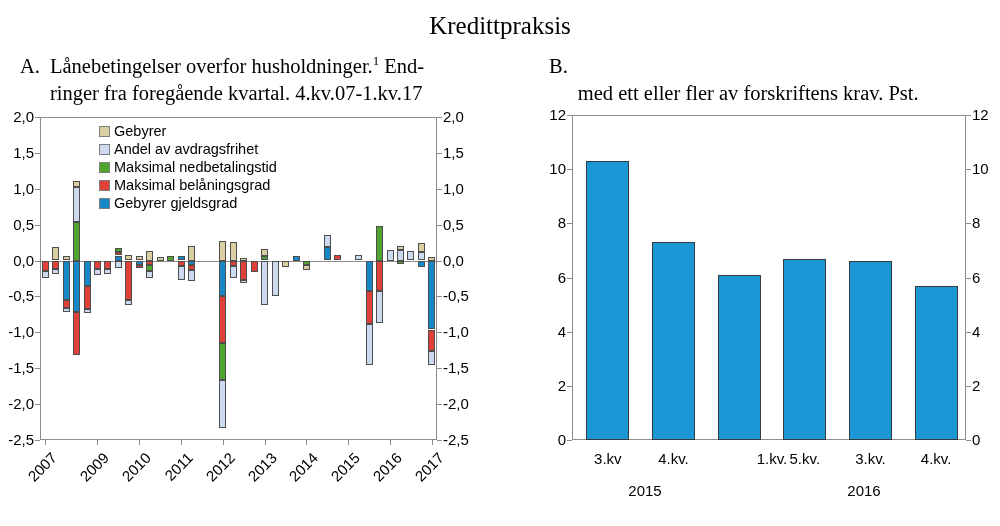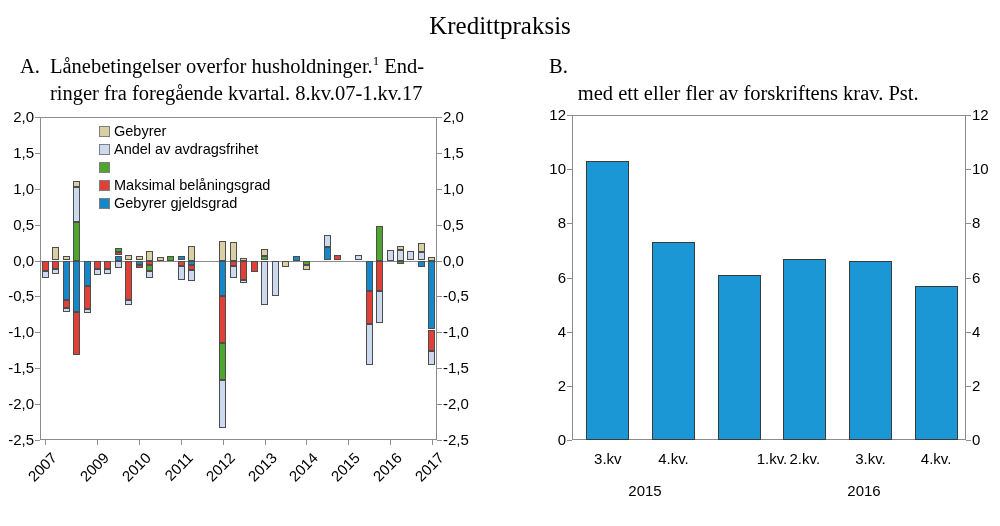--- a/index.html
+++ b/index.html
@@ -36,21 +36,21 @@
 <body>
 
 <div id="page">
 
   <div id="chart-title">Kredittpraksis</div>
 
   <div id="panel-a-title" class="panel-title">
     <span class="plabel">A.</span>
     <span>
       <span>Lånebetingelser overfor husholdninger.</span><sup>1</sup><span> End-</span><br>
-      <span>ringer fra foregående kvartal. 8.kv.07-1.kv.17</span>
+      <span>ringer fra foregående kvartal. 4.kv.07-1.kv.17</span>
     </span>
   </div>
 
   <div id="panel-b-title" class="panel-title">
     <span class="plabel">B.</span>
     <span>
       <br>
       <span>med ett eller fler av forskriftens krav. Pst.</span>
     </span>
   </div>
@@ -60,20 +60,21 @@
       <div class="legend-item">
         <div class="legend-swatch" style="background: rgb(217, 207, 162);"></div>
         <div class="legend-label">Gebyrer</div>
       </div>
       <div class="legend-item">
         <div class="legend-swatch" style="background: rgb(204, 217, 238);"></div>
         <div class="legend-label">Andel av avdragsfrihet</div>
       </div>
       <div class="legend-item">
         <div class="legend-swatch" style="background: rgb(79, 165, 45);"></div>
+        <div class="legend-label">Maksimal nedbetalingstid</div>
       </div>
       <div class="legend-item">
         <div class="legend-swatch" style="background: rgb(224, 64, 56);"></div>
         <div class="legend-label">Maksimal belåningsgrad</div>
       </div>
       <div class="legend-item">
         <div class="legend-swatch" style="background: rgb(22, 135, 201);"></div>
         <div class="legend-label">Gebyrer gjeldsgrad</div>
       </div>
     </div>
@@ -166,21 +167,21 @@
       <div class="ylab right" style="left: 972px; width: 40px; top: 376.833px;">2</div>
       <div class="tick" style="left: 567px; top: 385.833px; width: 5px; height: 1px; background: rgb(140, 140, 140);"></div>
       <div class="tick" style="left: 966px; top: 385.833px; width: 5px; height: 1px; background: rgb(140, 140, 140);"></div>
       <div class="ylab left" style="left: 520px; width: 46px; top: 431px;">0</div>
       <div class="ylab right" style="left: 972px; width: 40px; top: 431px;">0</div>
       <div class="tick" style="left: 567px; top: 440px; width: 5px; height: 1px; background: rgb(140, 140, 140);"></div>
       <div class="tick" style="left: 966px; top: 440px; width: 5px; height: 1px; background: rgb(140, 140, 140);"></div>
       <div class="xlab-b" style="left: 577.833px; top: 450px;">3.kv</div>
       <div class="xlab-b" style="left: 643.5px; top: 450px;">4.kv.</div>
       <div class="xlab-b" style="left: 742px; top: 450px;">1.kv.</div>
-      <div class="xlab-b" style="left: 774.833px; top: 450px;">2.kv.</div>
+      <div class="xlab-b" style="left: 774.833px; top: 450px;">5.kv.</div>
       <div class="xlab-b" style="left: 840.5px; top: 450px;">3.kv.</div>
       <div class="xlab-b" style="left: 906.167px; top: 450px;">4.kv.</div>
       <div class="yearlab" style="left: 615px; top: 482px;">2015</div>
       <div class="yearlab" style="left: 834px; top: 482px;">2016</div>
     </div>
 <div class="seg" title="4.kv.07 – Maksimal belåningsgrad: -0.15" style="left: 41.7px; top: 260.6px; width: 7px; height: 10.8px; background: rgb(224, 64, 56);"></div>
     <div class="seg" title="4.kv.07 – Bruk av avdragsfrihet: -0.1" style="left: 41.7px; top: 271.3px; width: 7px; height: 7.2px; background: rgb(204, 217, 238);"></div>
     <div class="seg" title="1.kv.08 – Maksimal belåningsgrad: -0.12" style="left: 52.2px; top: 260.6px; width: 7px; height: 8.6px; background: rgb(224, 64, 56);"></div>
     <div class="seg" title="1.kv.08 – Bruk av avdragsfrihet: -0.07" style="left: 52.2px; top: 269.2px; width: 7px; height: 5px; background: rgb(204, 217, 238);"></div>
     <div class="seg" title="1.kv.08 – Gebyrer: 0.19" style="left: 52.2px; top: 246.9px; width: 7px; height: 13.6px; background: rgb(217, 207, 162);"></div>

